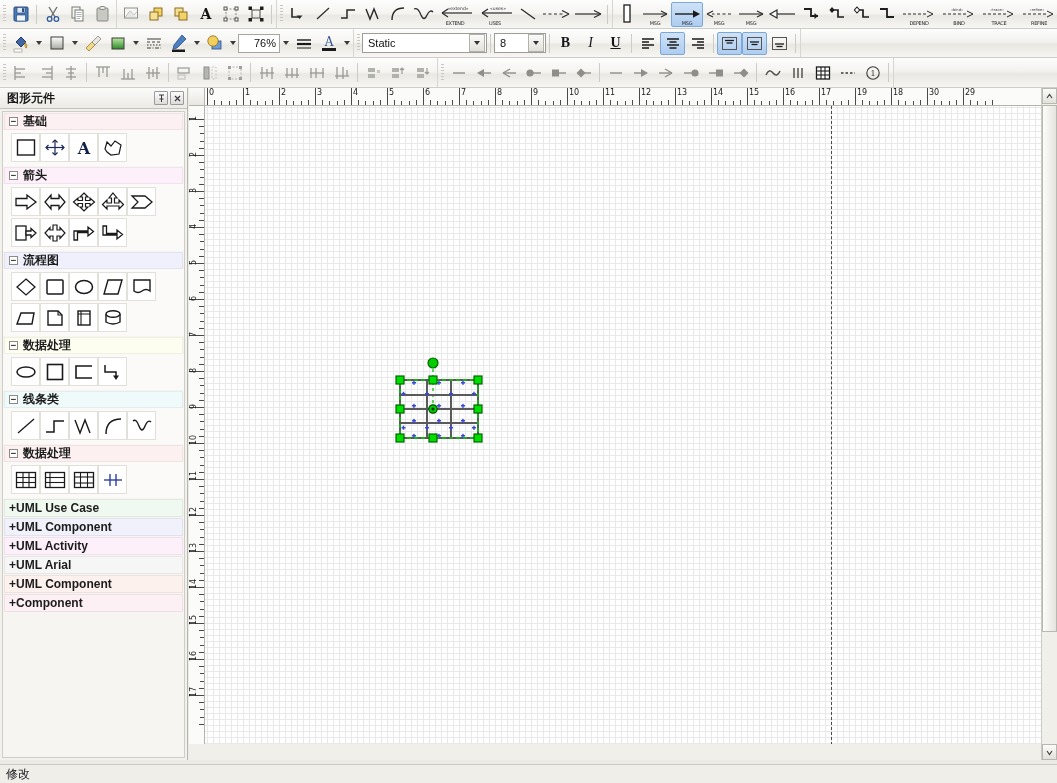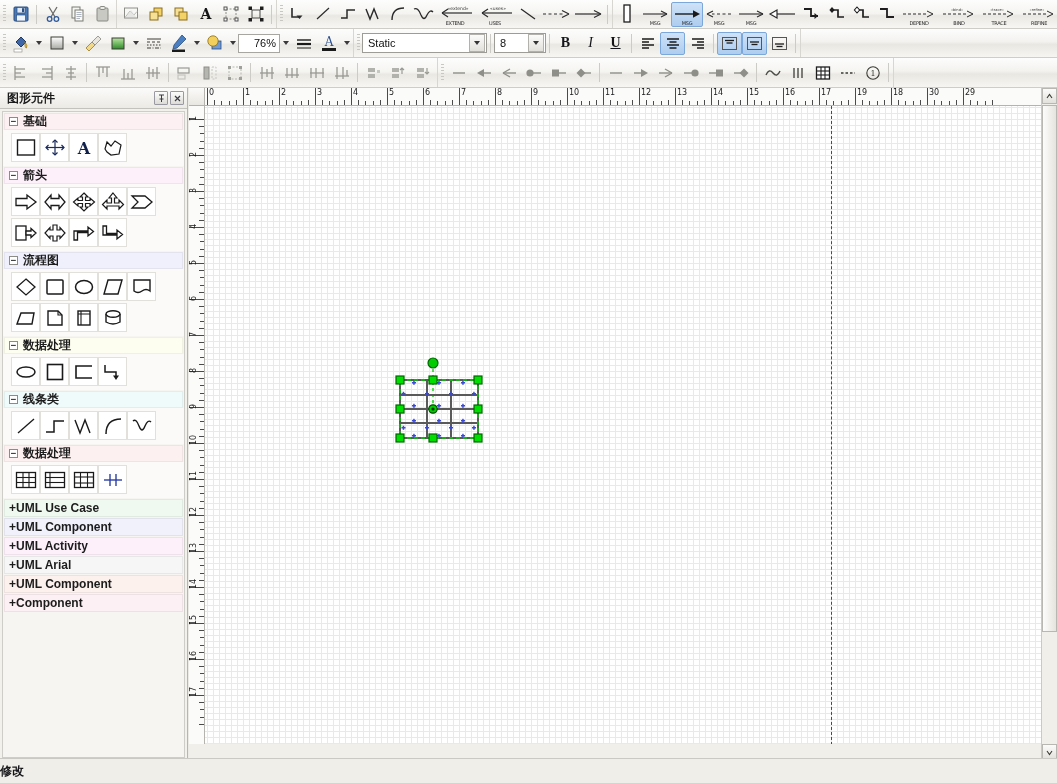--- a/index.html
+++ b/index.html
@@ -296,27 +296,27 @@
     display: flex; align-items: center; justify-content: center;
   }
   .sb-thumb {
     position: absolute; left: 0; right: 0;
     background: linear-gradient(to right,#fcfcfb,#e6e4de);
     border: 1px solid #b9b7b1;
   }
   #statusbar {
     position: absolute;
     left: 0; bottom: 0;
-    width: 1057px; height: 25px;
+    width: 1057px; height: 19px;
     background: #f0eee8;
     border-top: 1px solid #cbc9c3;
     display: flex; align-items: center;
-    font-size: 12px; font-weight: bold;
+    font-size: 12px; font-weight: normal;
     color: #16161a;
-    padding-left: 0;
+    padding-left: 6px;
   }
   #hscrollbar {
     position: absolute;
     left: 189px; top: 744px;
     width: 852px; height: 16px;
     background: #f1efe9;
   }
 </style>
 </head>
 <body>

